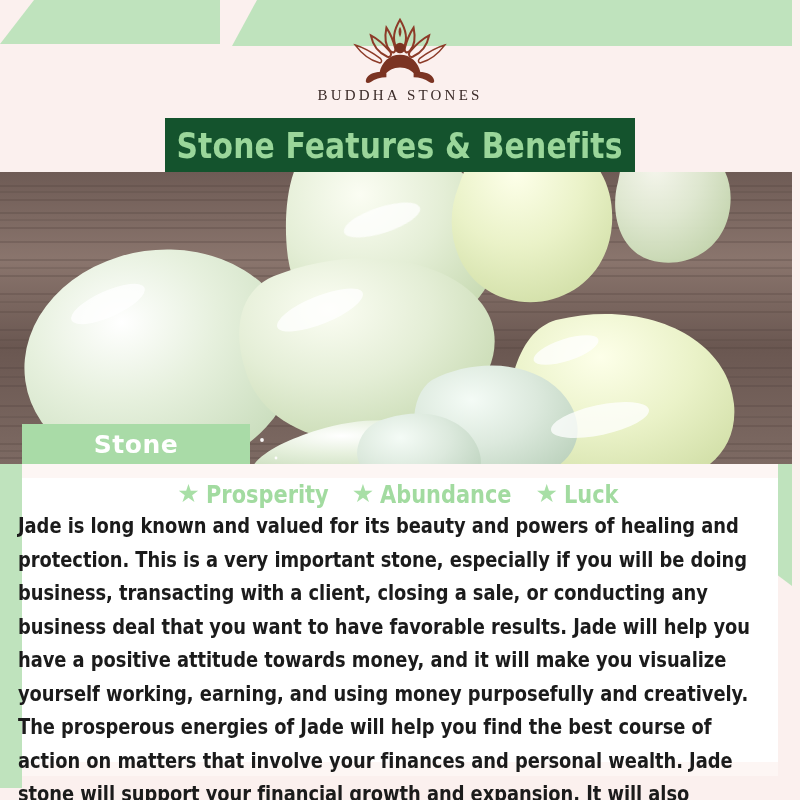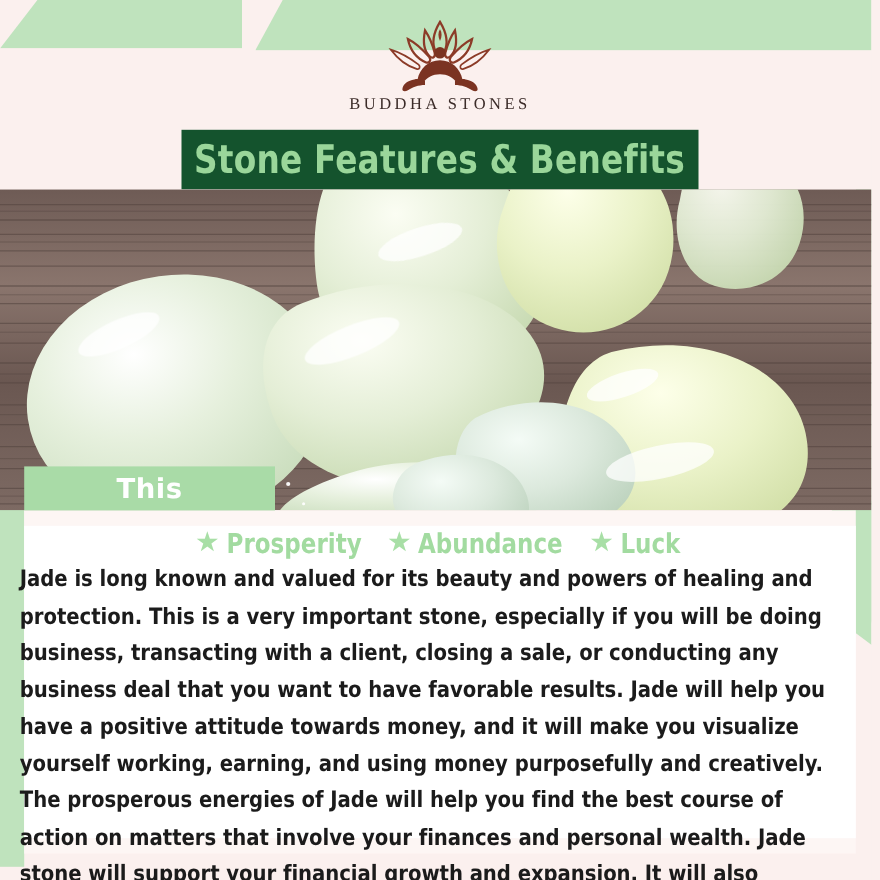--- a/index.html
+++ b/index.html
@@ -266,21 +266,21 @@
         <circle cx="232" cy="272" r="2.1"></circle>
           <circle cx="246" cy="283" r="1.6"></circle>
         <circle cx="262" cy="268" r="1.9"></circle>
           <circle cx="276" cy="286" r="1.4"></circle>
         <circle cx="210" cy="288" r="1.5"></circle>
       </g>
     </svg>
   </div>
 
   <div id="jade-band">
-    <span id="jade-label">This</span>
+    <span id="jade-label">Stone</span>
   </div>
 
   <div id="body-card">
     <div id="inner-white"></div>
   </div>
 
   <div id="benefits">
     <div class="benefit">
       <span class="star">★</span>
       <span class="blabel">Prosperity</span>

